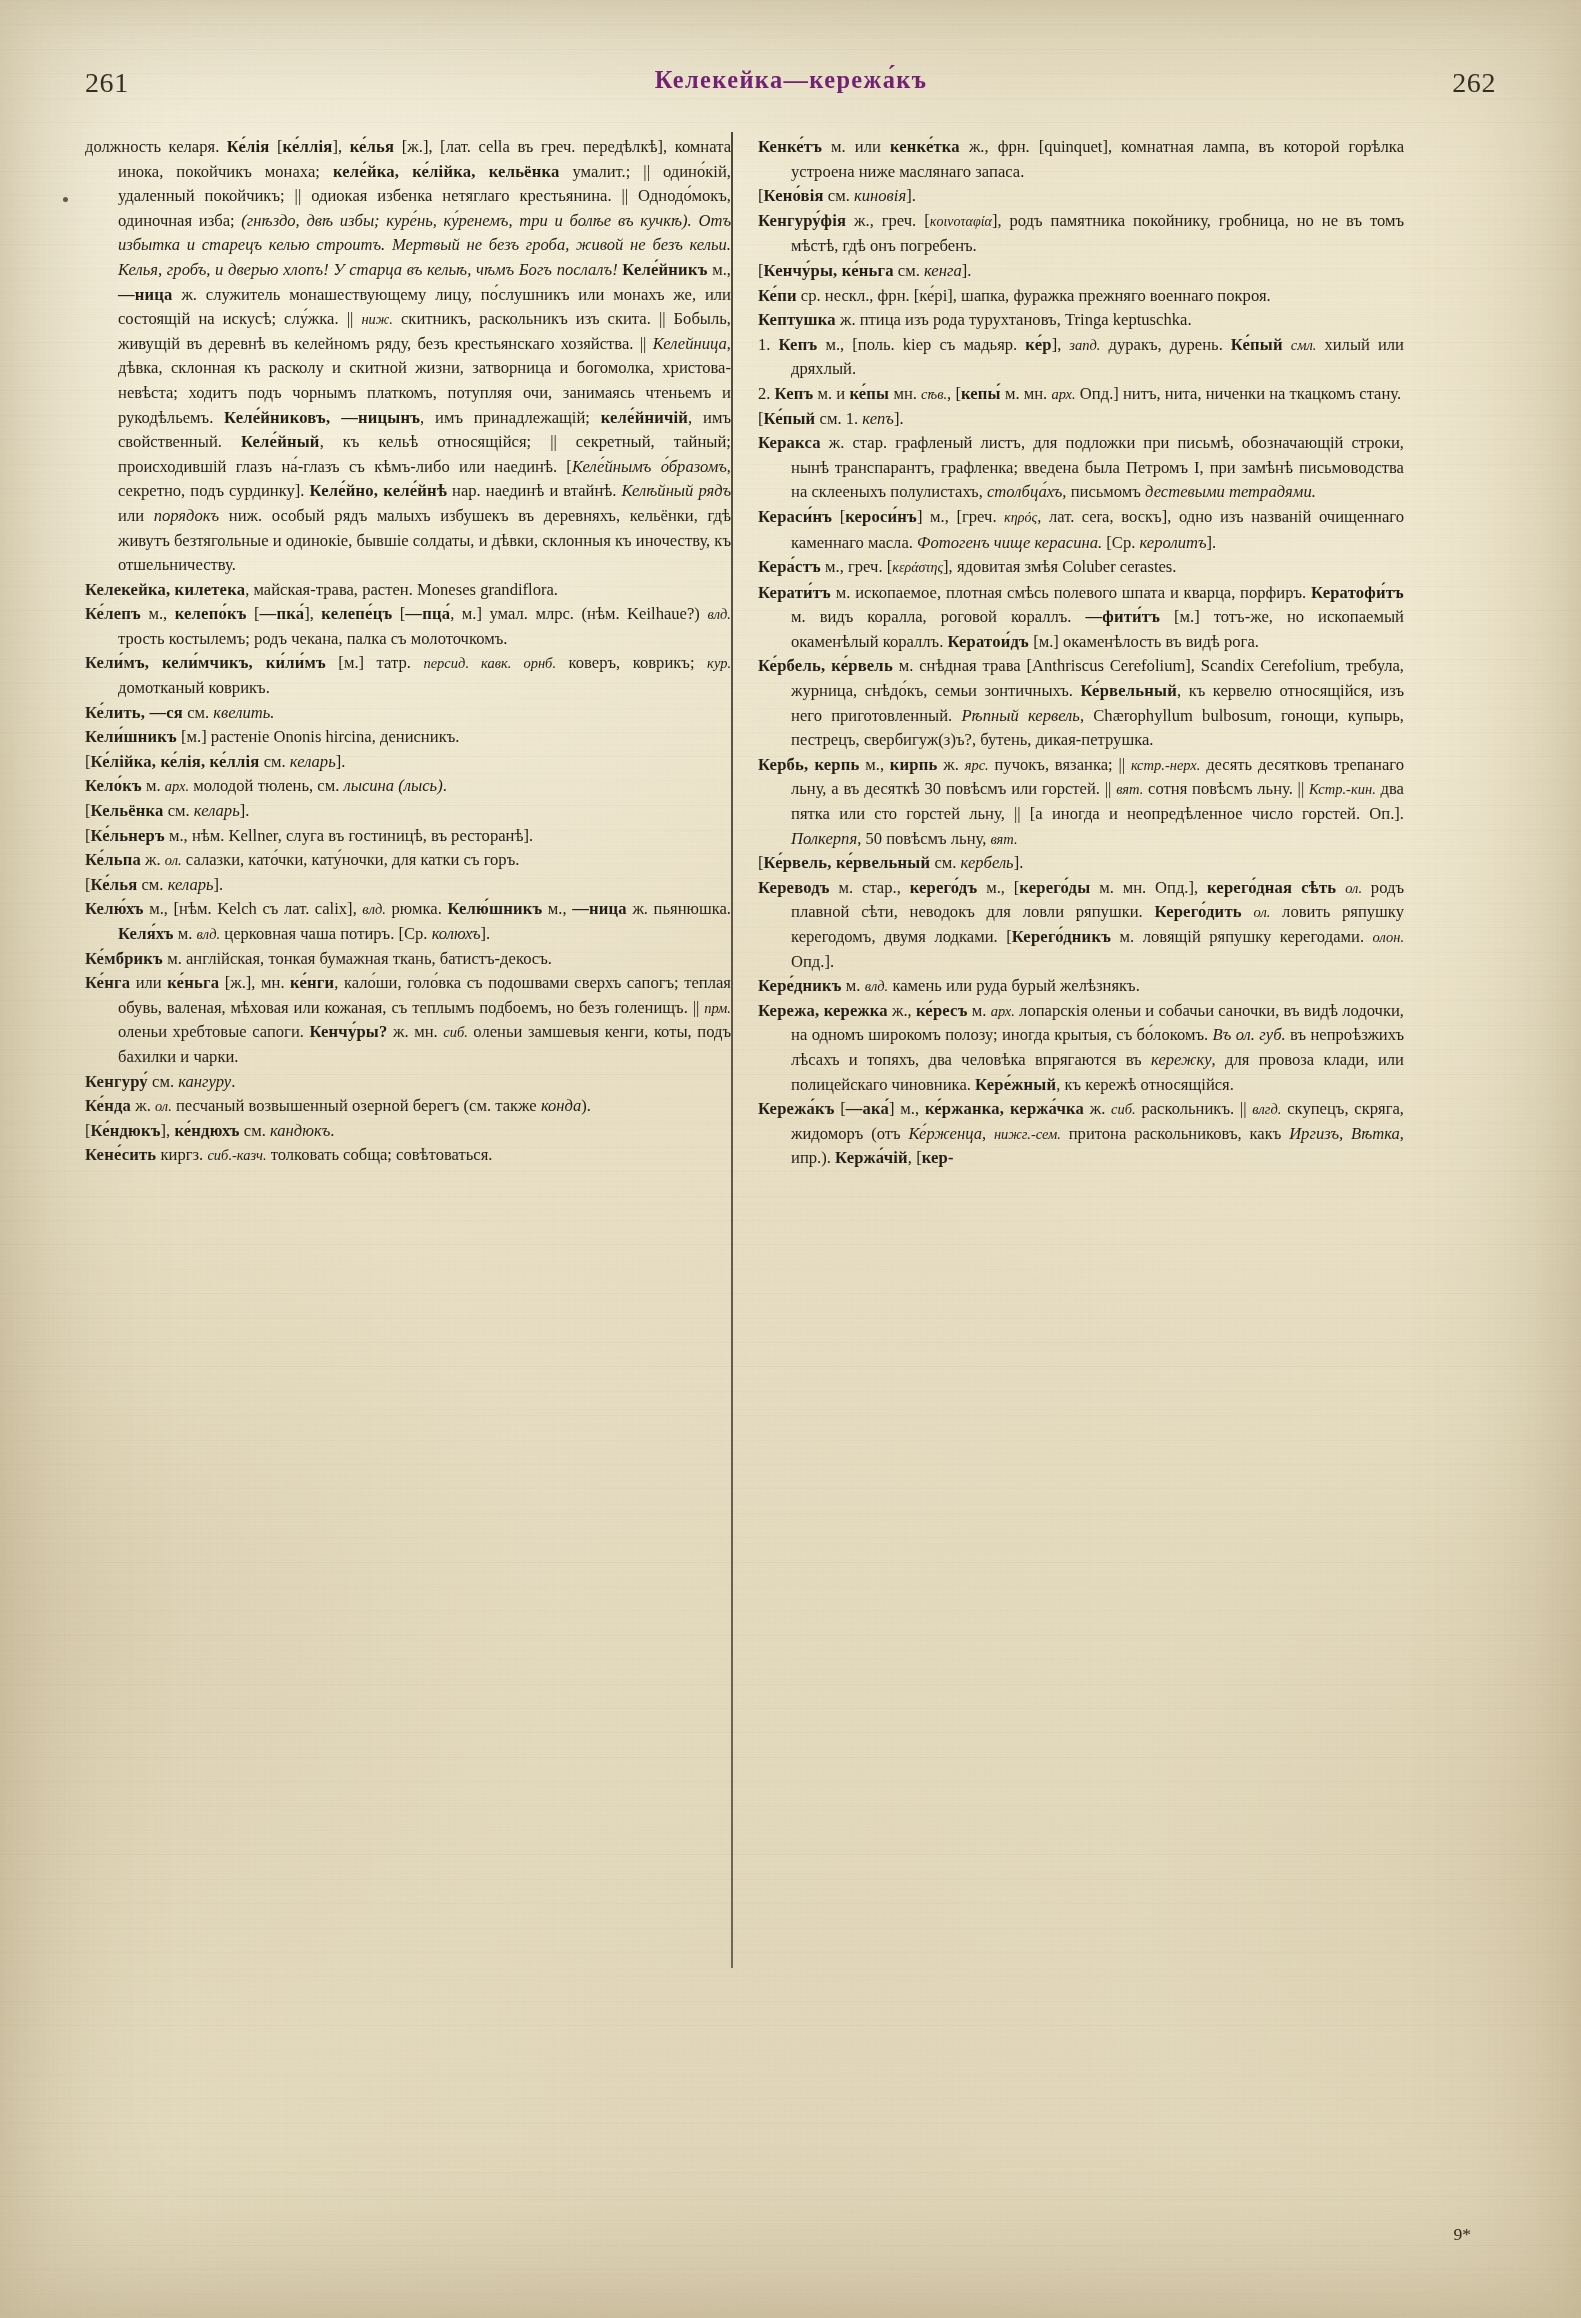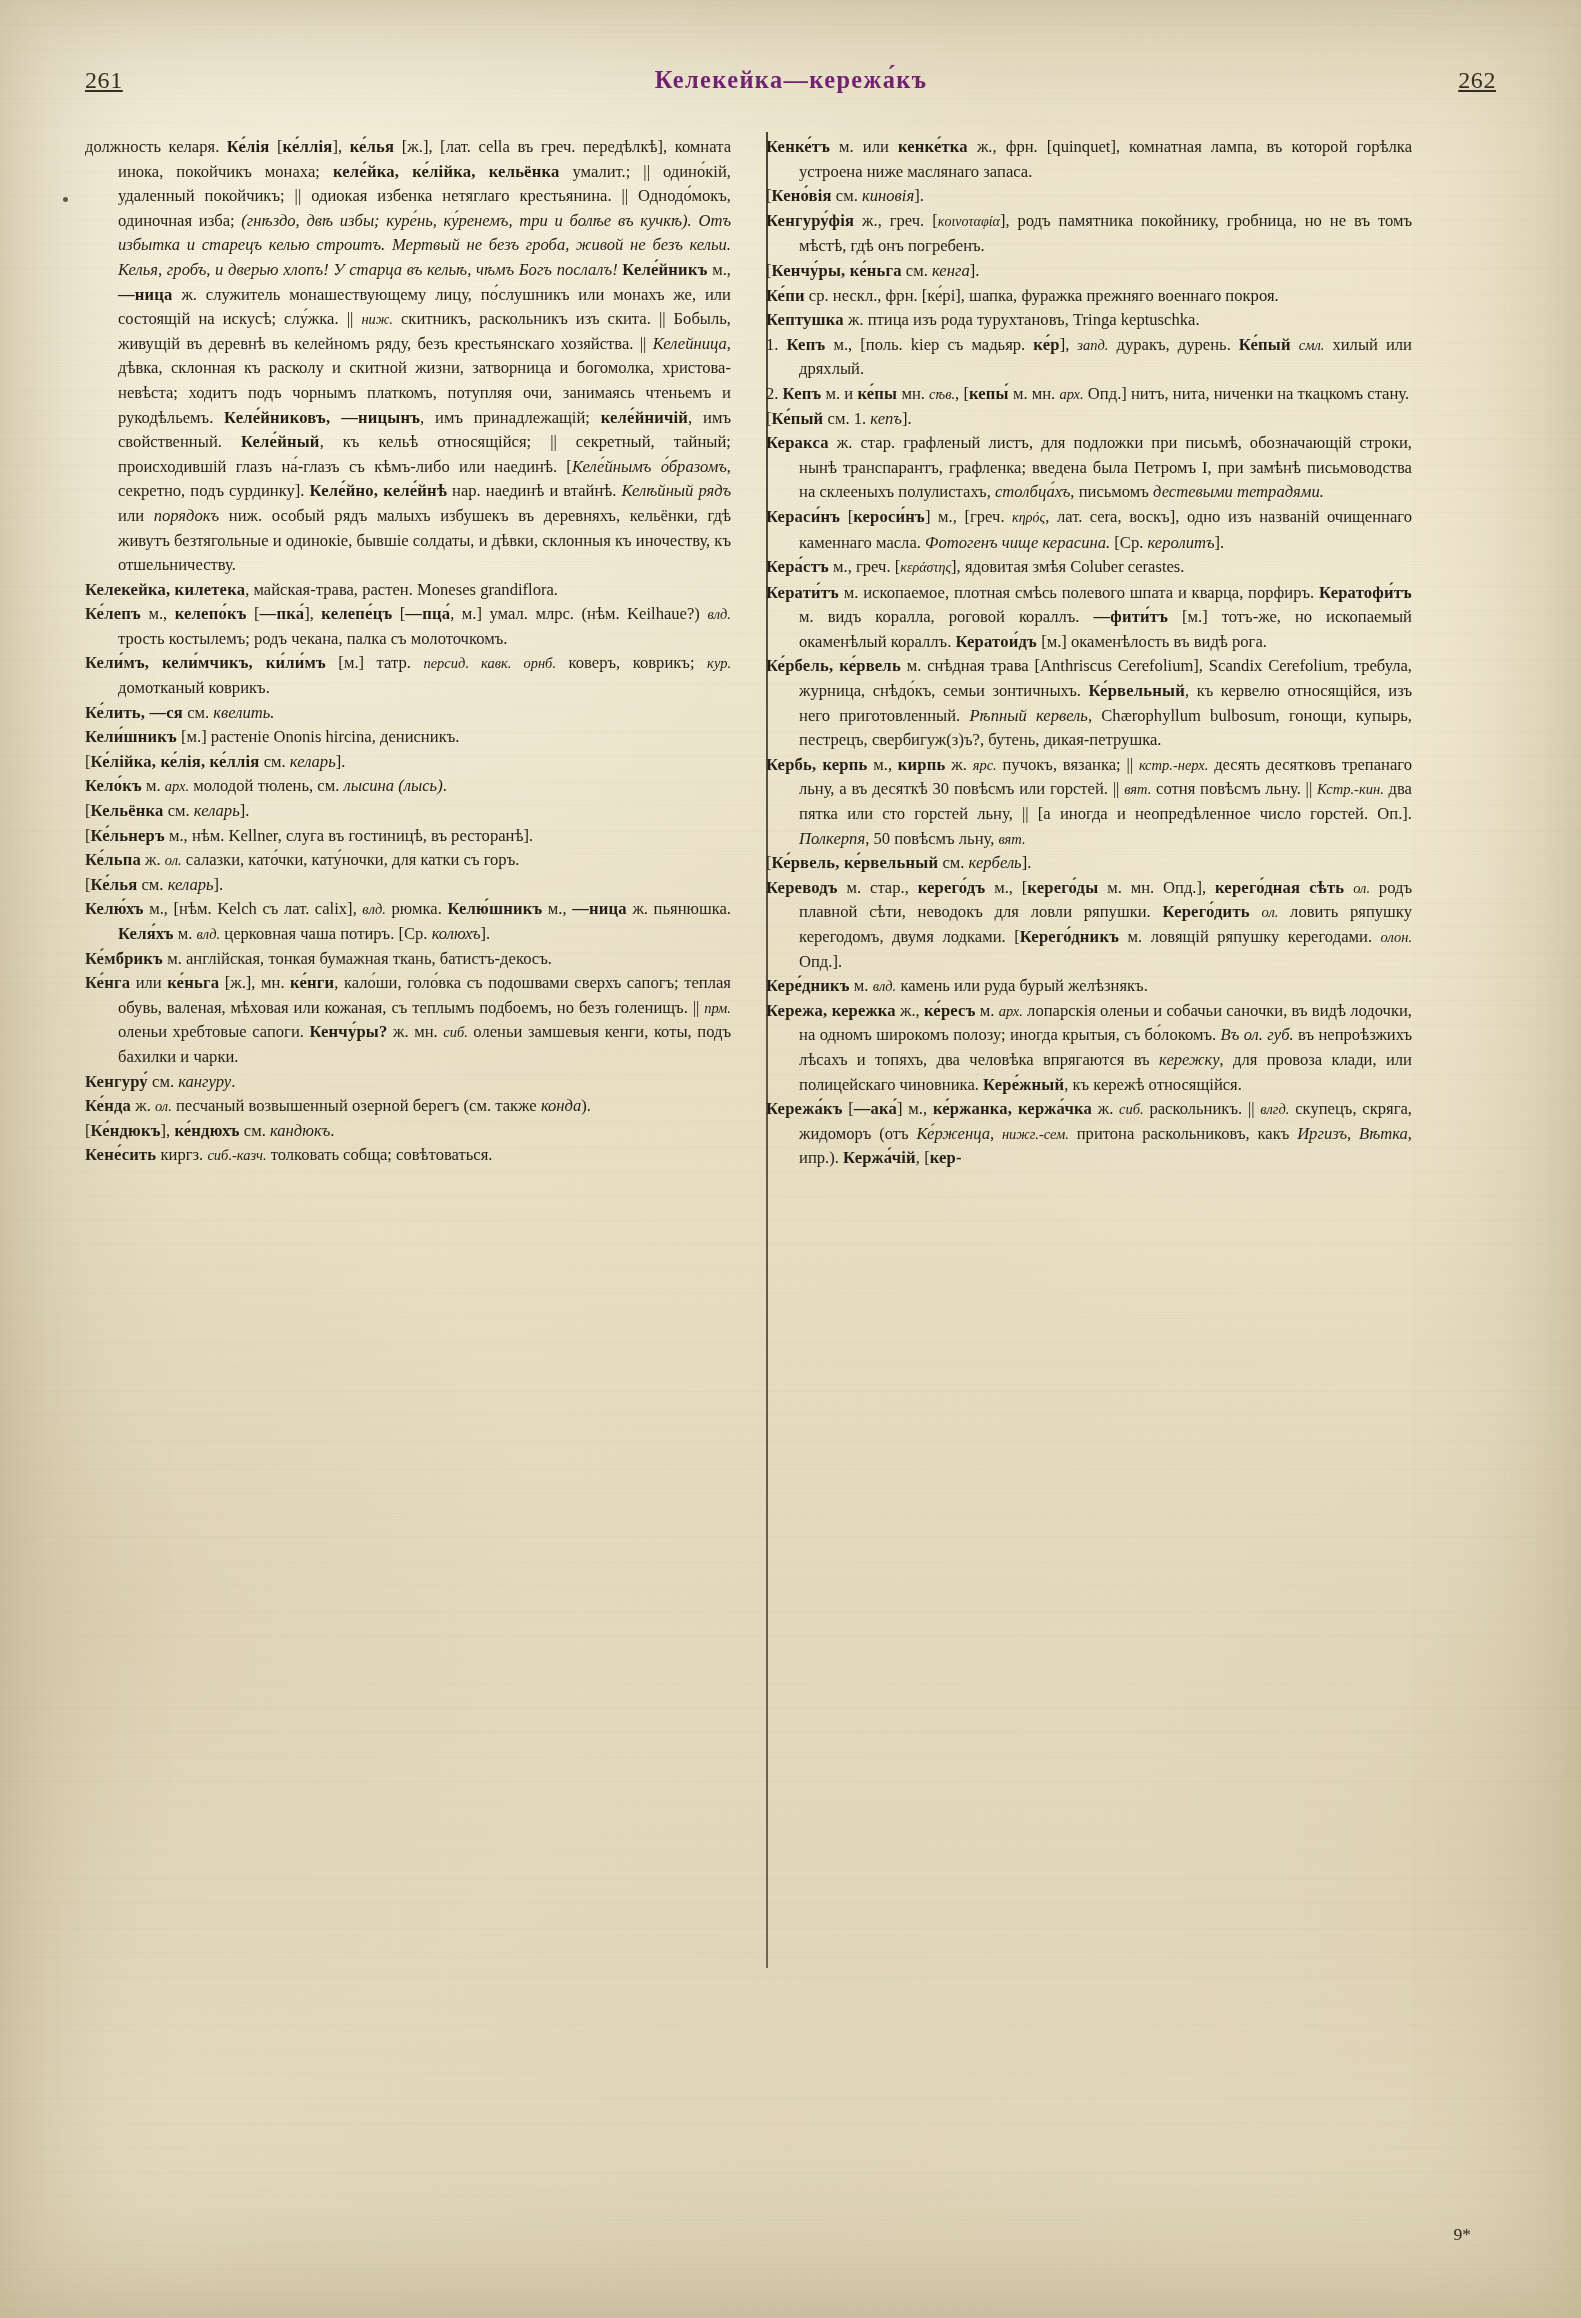--- a/index.html
+++ b/index.html
@@ -34,23 +34,22 @@
     pointer-events:none;
   }
   .page{position:absolute;inset:0;}
 
   
   .hdr{
     position:absolute;left:0;right:0;top:67px;height:40px;
     color:#242018;
   }
   .folio{
-    position:absolute;top:0;font-size:24px;letter-spacing:0.6px;
+    position:absolute;top:0;font-size:28px;letter-spacing:0.6px;
     color:#2b251c;
-    text-decoration:underline;
   }
   .folio.l{left:85px;}
   .folio.r{right:86px;margin-left:8px;}
   .runhead{
     position:absolute;left:0;right:0;top:-1.1px;text-align:center;
     font-size:24.4px;font-weight:700;letter-spacing:1.4px;color:#701a75;
   }
 
   
   .cols{
@@ -59,21 +58,21 @@
   }
   .col{
     width:646px;
     font-size:16.6px;
     line-height:24.6px;
     color:#231e16;
     text-align:justify;
     text-justify:inter-word;
     hyphens:none;
   }
-  .col.right{margin-left:35px;position:relative;}
+  .col.right{padding-left:27px;position:relative;}
   .rule{
     position:absolute;left:0;top:-3.4px;bottom:266px;width:1.7px;
     background:linear-gradient(to bottom,rgba(40,34,24,.82),rgba(40,34,24,.62));
   }
 
   .entry{
     margin:0 0 0 0;
     padding-left:33px;
     text-indent:-33px;
   }

